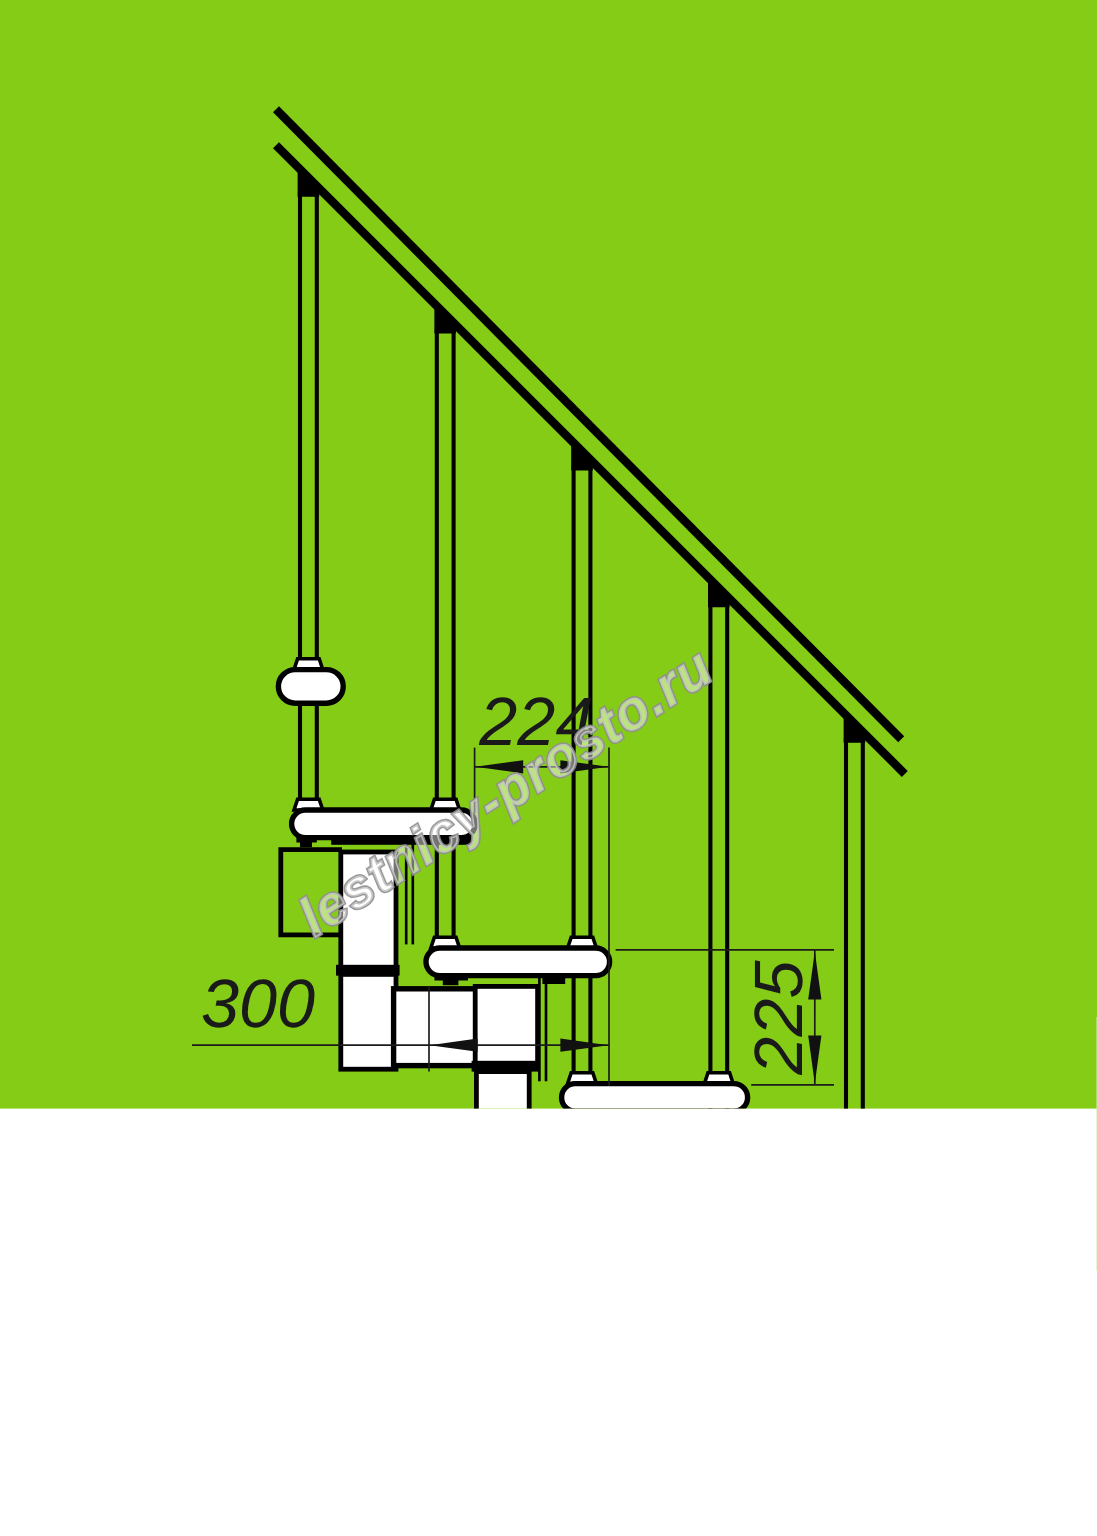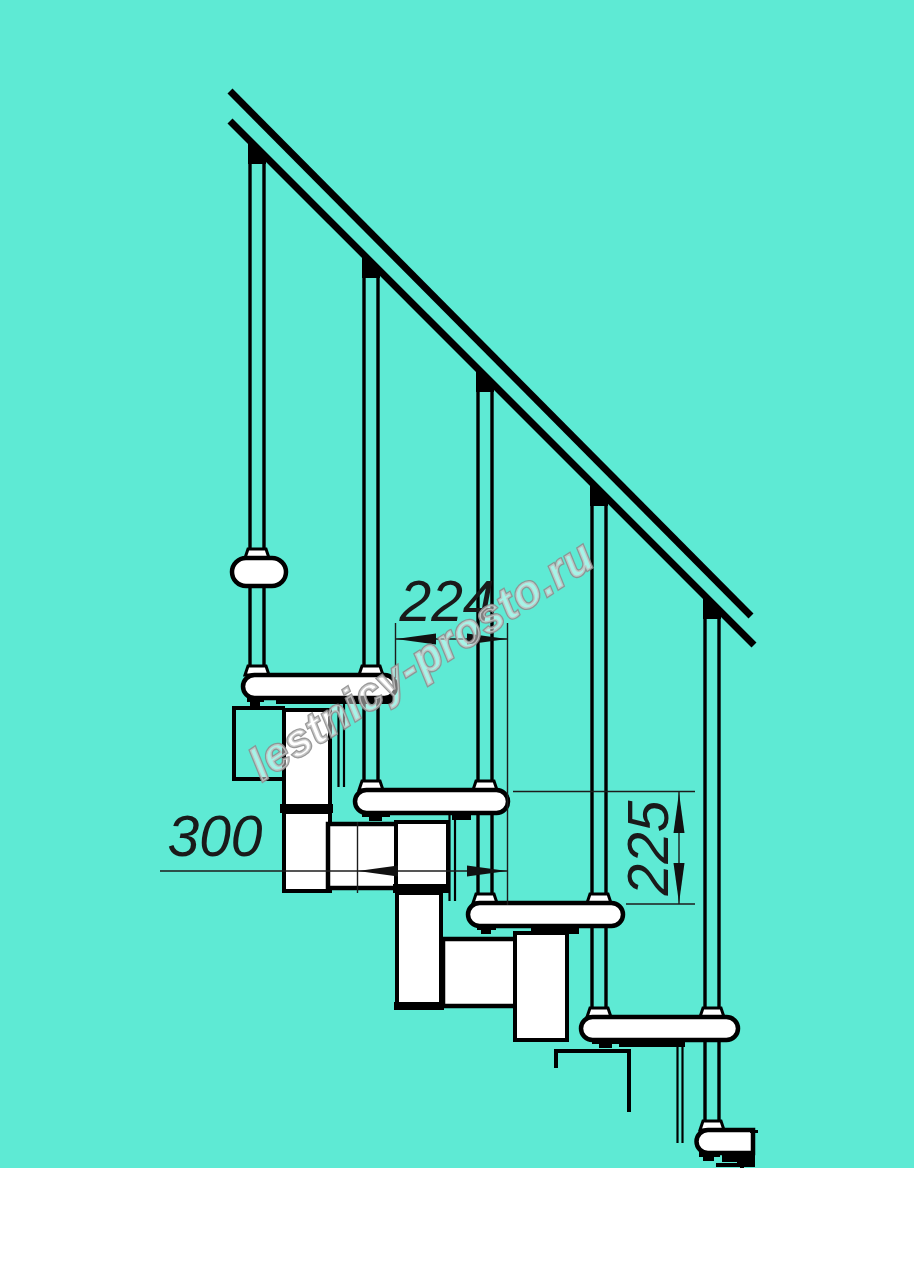--- a/index.html
+++ b/index.html
@@ -1,19 +1,19 @@
 <!DOCTYPE html>
 <html><head>
 <meta charset="utf-8">
 <style>
   html,body{margin:0;padding:0;background:#ffffff;}
   .stage{
     position:relative;
-    width:914px;height:1168px;
-    background:#5eead4;
+    width:914px;height:924px;
+    background:#84cc16;
     overflow:hidden;
     font-family:"Liberation Sans", sans-serif;
   }
   svg{position:absolute;left:0;top:0;}
   .ink{stroke:#000000;fill:none;}
   .fillwhite{fill:#ffffff;}
   .dark{fill:#000000;stroke:none;}
   .dim{stroke:#1c1c1c;stroke-width:1.4;fill:none;}
   .dim-arrow{fill:#111111;stroke:none;}
   .dim-text{

